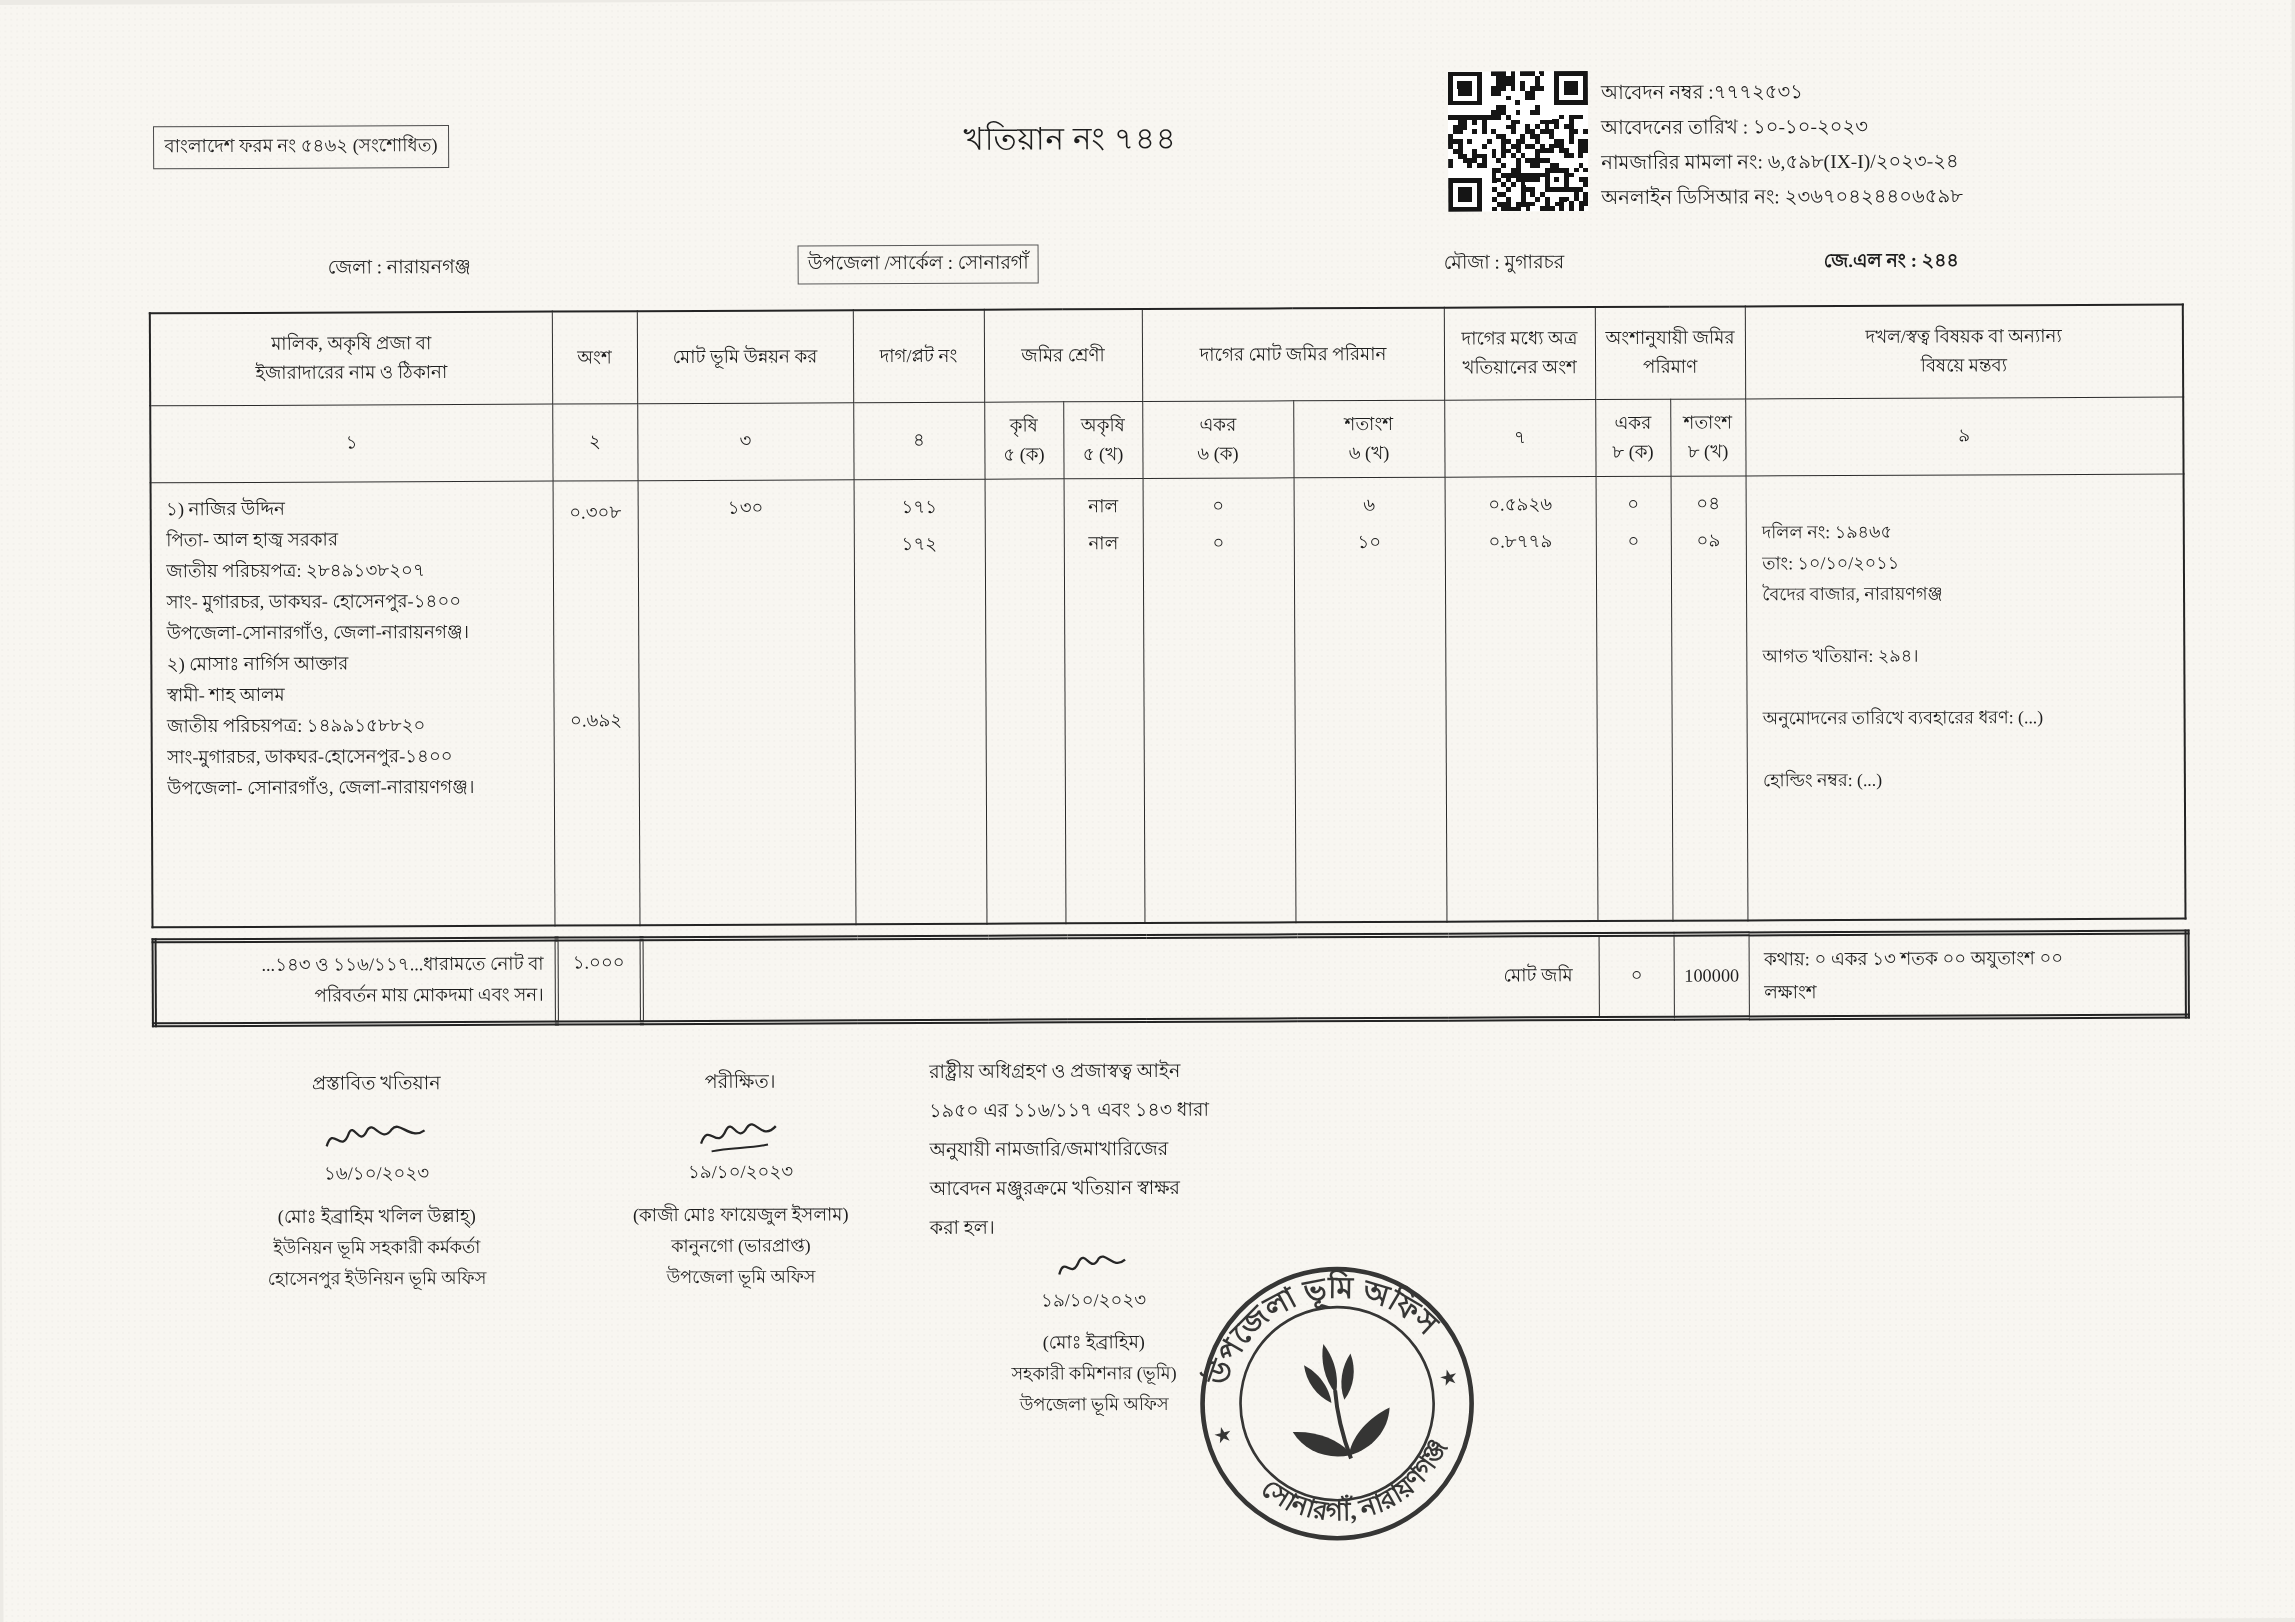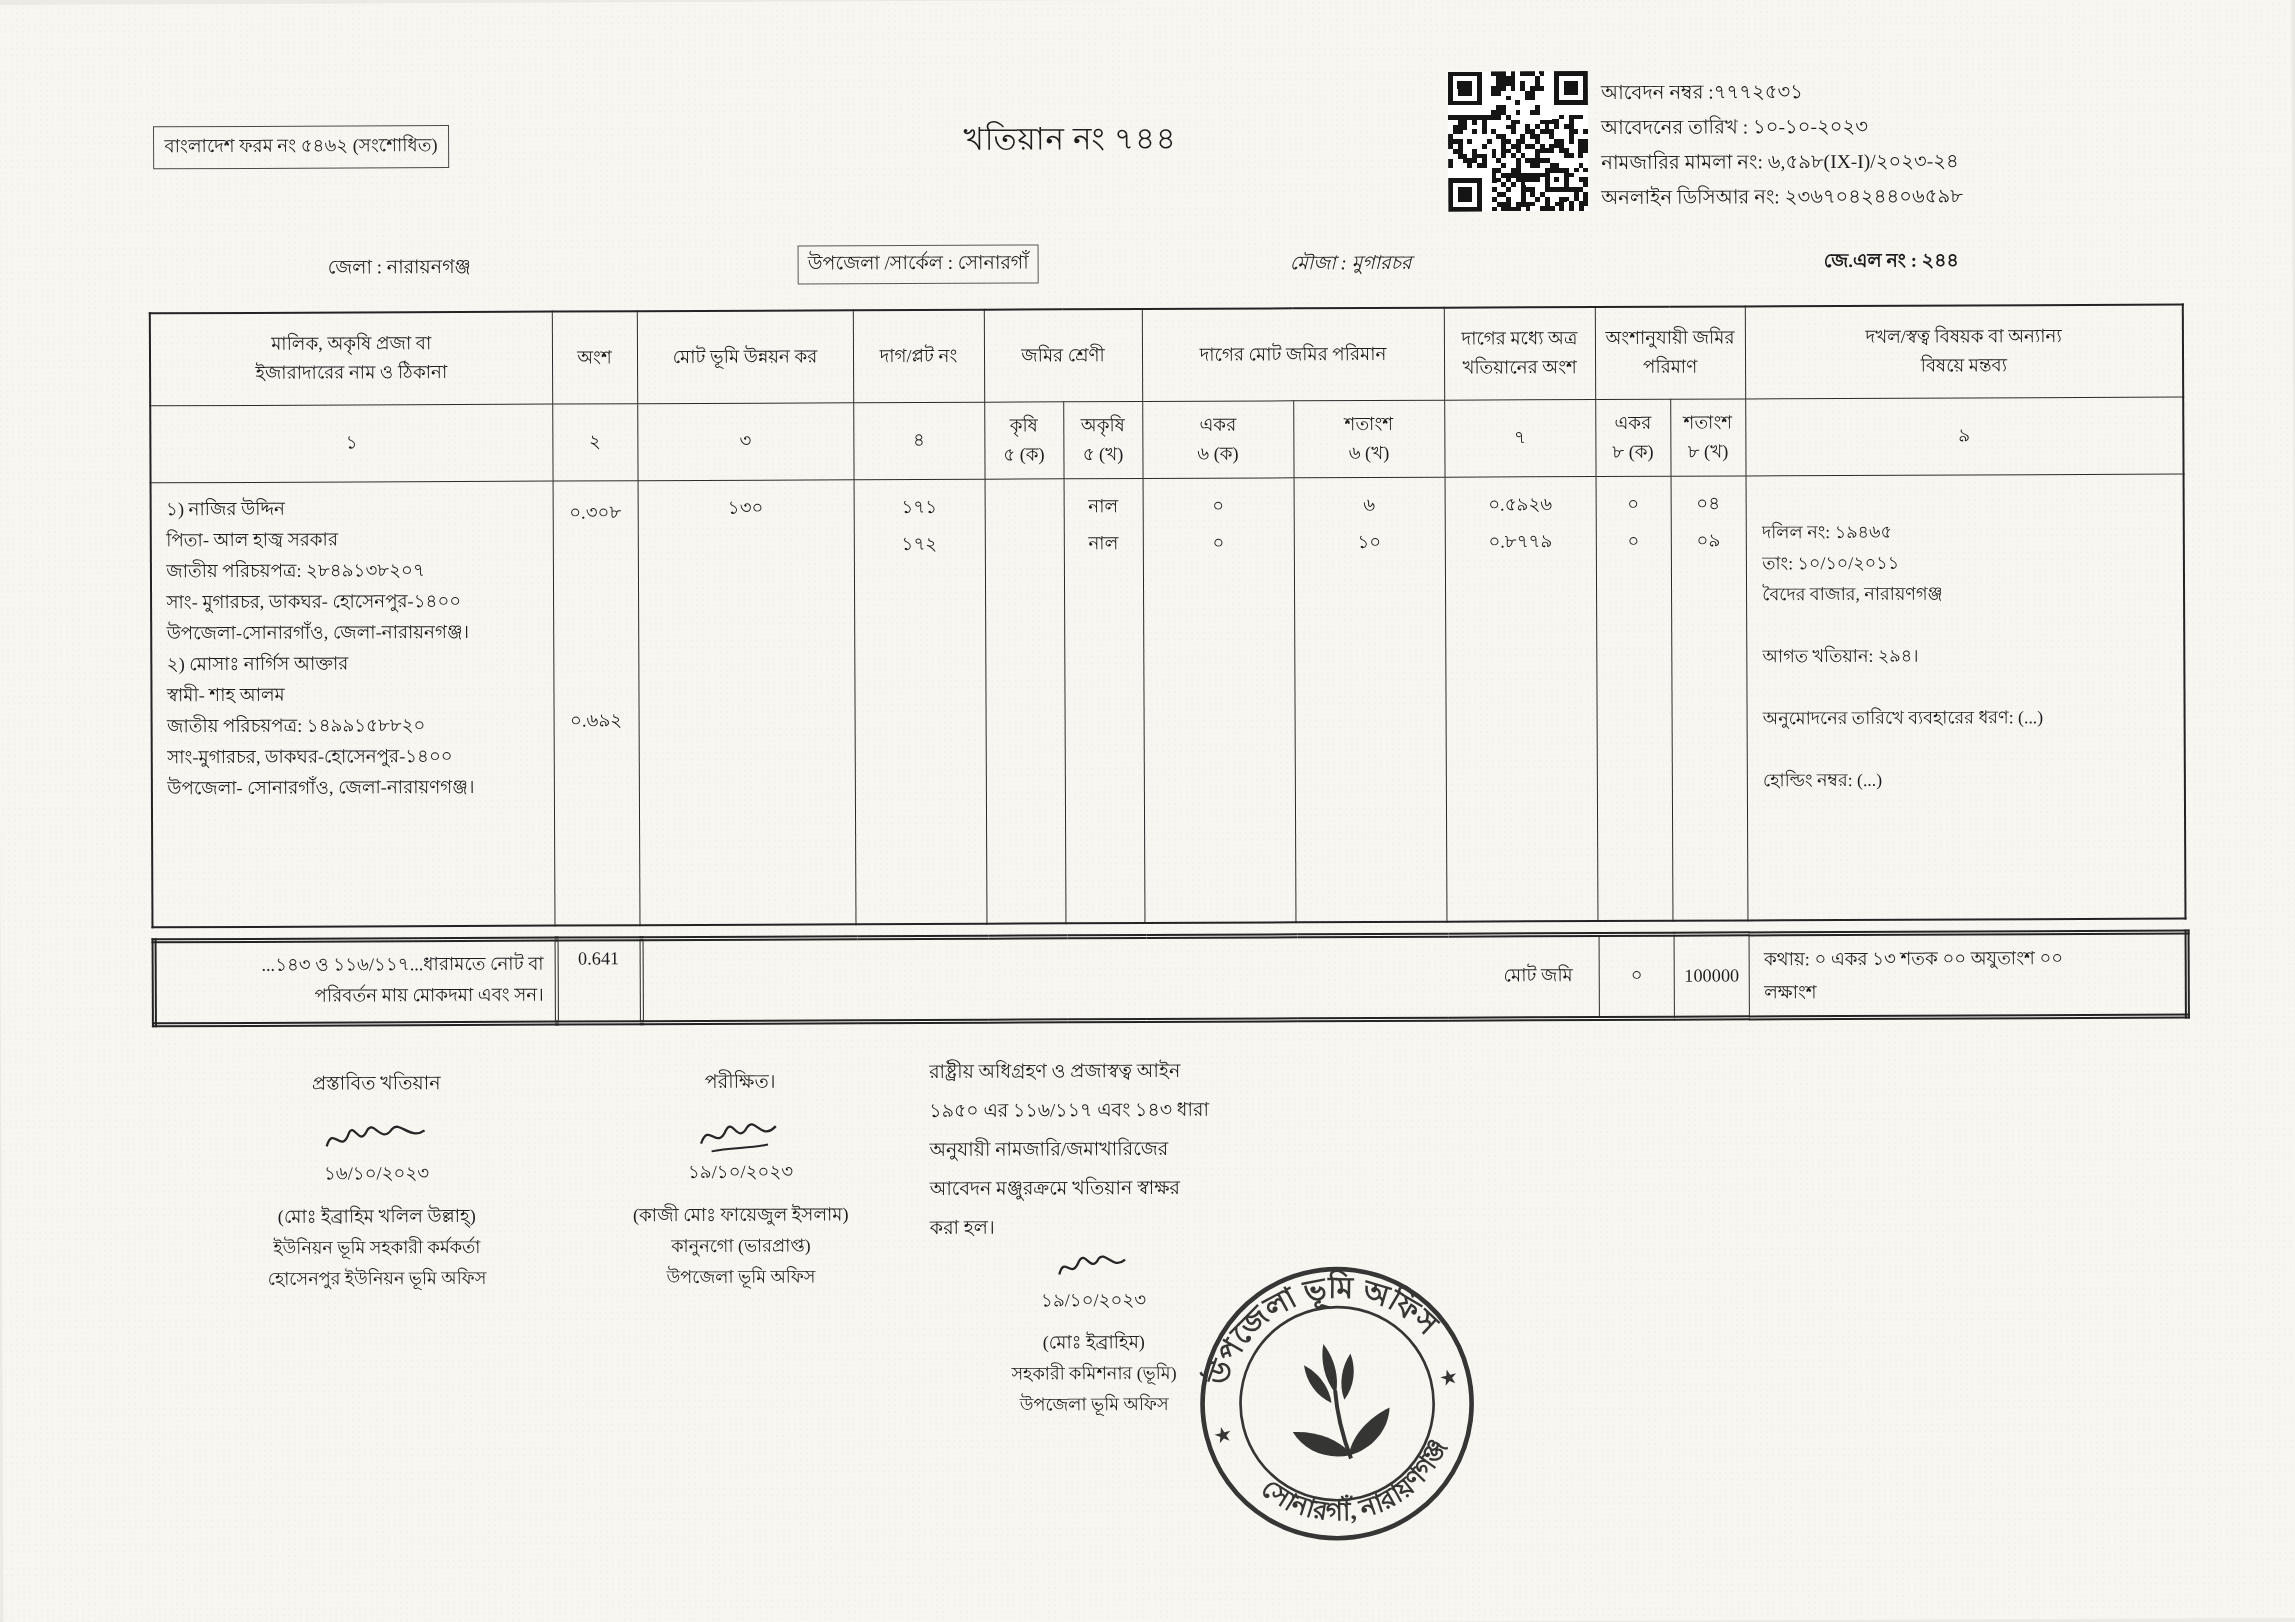--- a/index.html
+++ b/index.html
@@ -34,21 +34,21 @@
   }
   .qr { position: absolute; left: 1451px; top: 73px; width: 140px; height: 140px; }
   .qr svg { width: 100%; height: 100%; shape-rendering: crispEdges; }
   .meta { position: absolute; left: 1604px; top: 77px; font-size: 19.6px; line-height: 35px; white-space: nowrap; }
 
   
   .loc { position: absolute; left: 0; top: 249px; width: 100%; font-size: 19px; }
   .loc > div { position: absolute; white-space: nowrap; }
   .loc-district { left: 330px; }
   .loc-upazila  { left: 800px; top: -5.2px; border: 1.3px solid #585858; padding: 2.6px 9.2px; }
-  .loc-mouza    { left: 1292px; font-style: italic; }
+  .loc-mouza    { left: 1446px; }
   .loc-jl       { left: 1826px; font-weight: bold; }
 
   
   table { border-collapse: collapse; table-layout: fixed; }
   .main {
     position: absolute; left: 151px; top: 308px; width: 2032px;
     font-size: 18.3px; text-align: center; border: 2.6px solid #242424;
   }
   .main th, .main td { border: 1.6px solid #2c2c2c; font-weight: normal; padding: 2.6px 3.9px; }
   .main th { vertical-align: middle; line-height: 29px; }
@@ -528,21 +528,21 @@
         <col style="width:151px">
       <col style="width:151px">
         <col style="width:75px">
         <col style="width:75px">
         <col style="width:438px">
     </colgroup>
     <tbody>
         <tr>
       <td class="t-note ml">...১৪৩ ও ১১৬/১১৭...ধারামতে নোট বা
 পরিবর্তন মায় মোকদমা এবং সন।</td>
-      <td class="t-share">0.641</td>
+      <td class="t-share">১.০০০</td>
       <td class="t-label" colspan="7">মোট জমি</td>
       <td class="t-acre">০</td>
       <td class="t-shot">100000</td>
       <td class="t-words ml">কথায়: ০ একর ১৩ শতক ০০ অযুতাংশ ০০
 লক্ষাংশ</td>
     </tr>
   </tbody>
     </table>
 
   <div class="sig-block" style="left:192px; top:1065px; width:366px">

